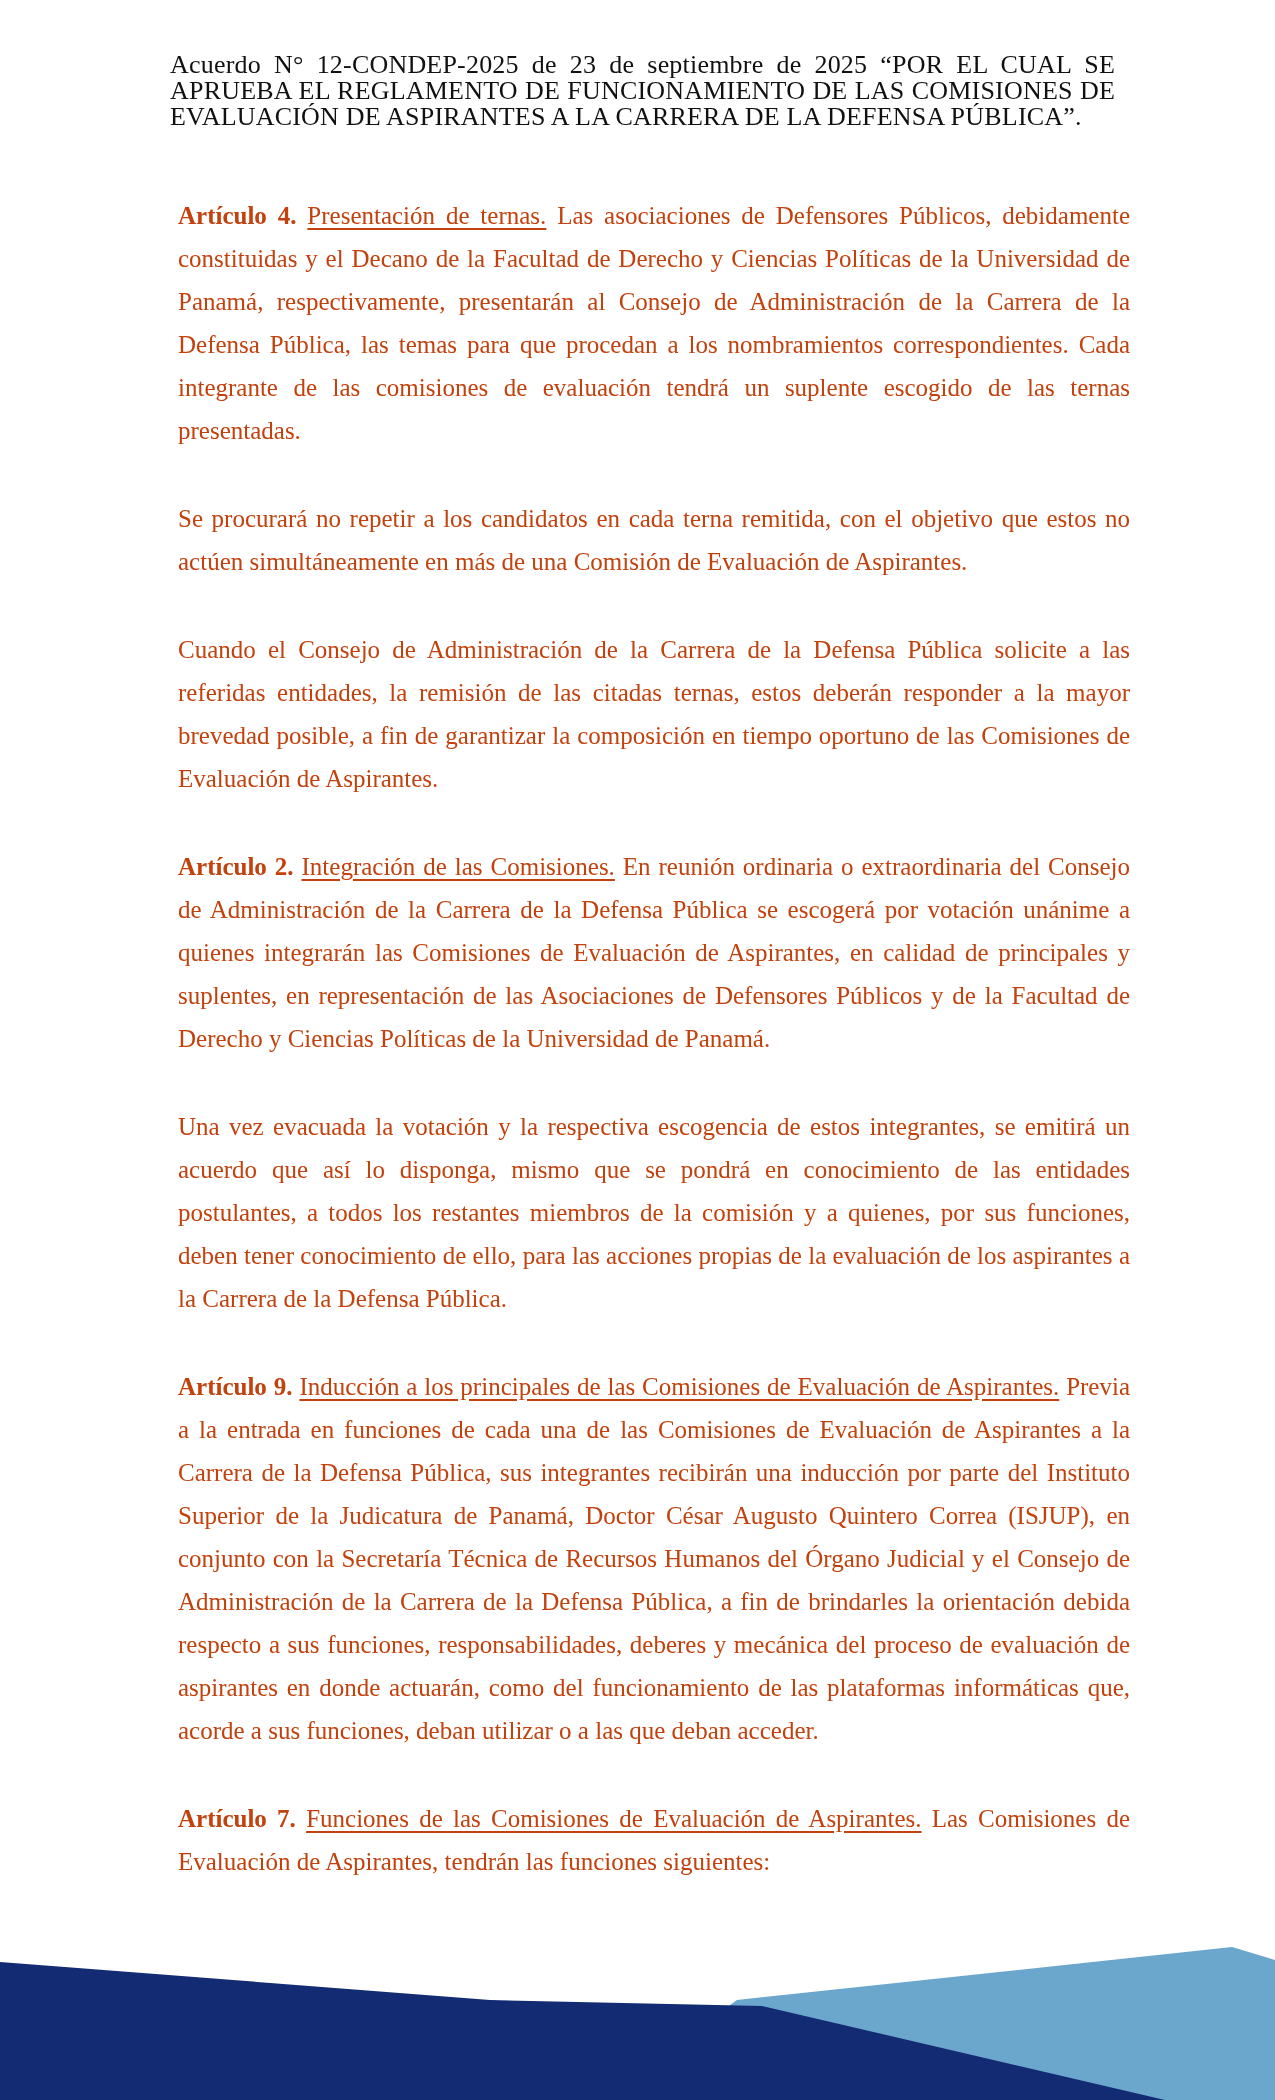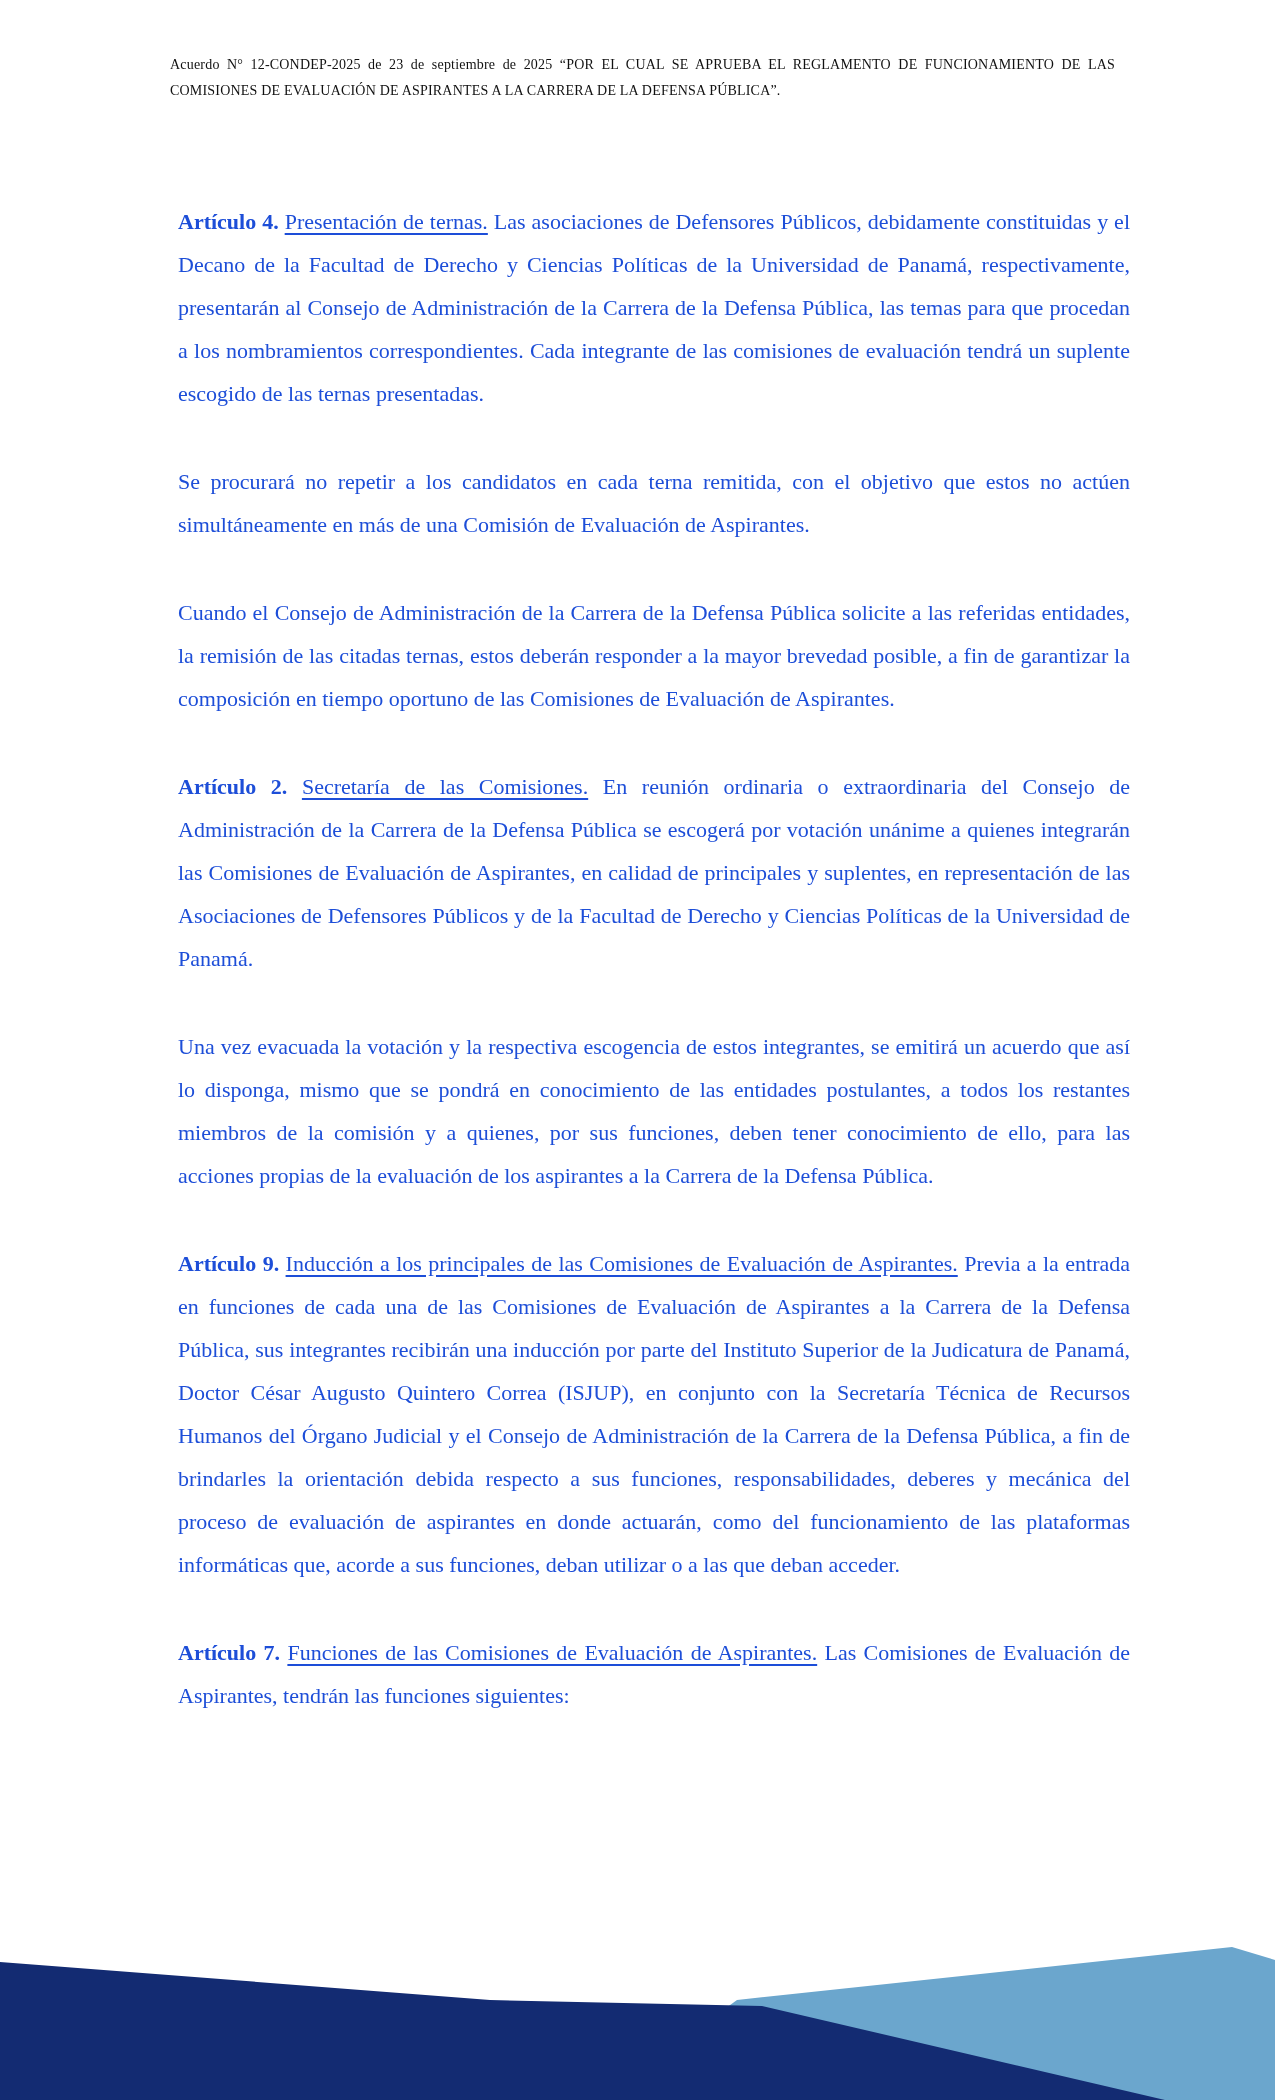--- a/index.html
+++ b/index.html
@@ -19,35 +19,35 @@
     position: relative;
     width: 1275px;
     height: 2100px;
     background: #ffffff;
   }
   .doc-header {
     position: absolute;
     top: 52px;
     left: 170px;
     width: 945px;
-    font-size: 14px;
+    font-size: 26px;
     line-height: 26px;
     text-align: justify;
     letter-spacing: 0.2px;
     color: #111111;
   }
   .doc-body {
     position: absolute;
-    top: 200px;
+    top: 194px;
     left: 178px;
     width: 952px;
-    font-size: 22px;
+    font-size: 25px;
     line-height: 43px;
     text-align: justify;
-    color: #1d4ed8;
+    color: #c2410c;
   }
   .para {
     margin: 0 0 45px 0;
     text-align: justify;
   }
   .para:last-child {
     margin-bottom: 0;
   }
   .art-label {
     font-weight: bold;
@@ -83,21 +83,21 @@
     <p class="para">
       <span>Se procurará no repetir a los candidatos en cada terna remitida, con el objetivo que estos no actúen simultáneamente en más de una Comisión de Evaluación de Aspirantes.</span>
     </p>
 
     <p class="para">
       <span>Cuando el Consejo de Administración de la Carrera de la Defensa Pública solicite a las referidas entidades, la remisión de las citadas ternas, estos deberán responder a la mayor brevedad posible, a fin de garantizar la composición en tiempo oportuno de las Comisiones de Evaluación de Aspirantes.</span>
     </p>
 
     <p class="para">
       <span class="art-label">Artículo 2.</span>
-      <span class="art-title">Secretaría de las Comisiones.</span>
+      <span class="art-title">Integración de las Comisiones.</span>
       <span>En reunión ordinaria o extraordinaria del Consejo de Administración de la Carrera de la Defensa Pública se escogerá por votación  unánime a quienes integrarán las Comisiones de Evaluación de Aspirantes, en calidad de principales y suplentes, en representación de las Asociaciones de Defensores Públicos y de la Facultad de Derecho y Ciencias Políticas de la Universidad de Panamá.</span>
     </p>
 
     <p class="para">
       <span>Una vez evacuada la votación y la respectiva escogencia de estos integrantes, se emitirá un acuerdo que así lo disponga, mismo que se pondrá en conocimiento de las entidades postulantes, a todos los restantes miembros de la comisión y a quienes, por sus funciones, deben tener conocimiento de ello, para las acciones propias de la evaluación de los aspirantes a la Carrera de la Defensa Pública.</span>
     </p>
 
     <p class="para">
       <span class="art-label">Artículo 9.</span>
       <span class="art-title">Inducción a los principales de las Comisiones de Evaluación de Aspirantes.</span>

